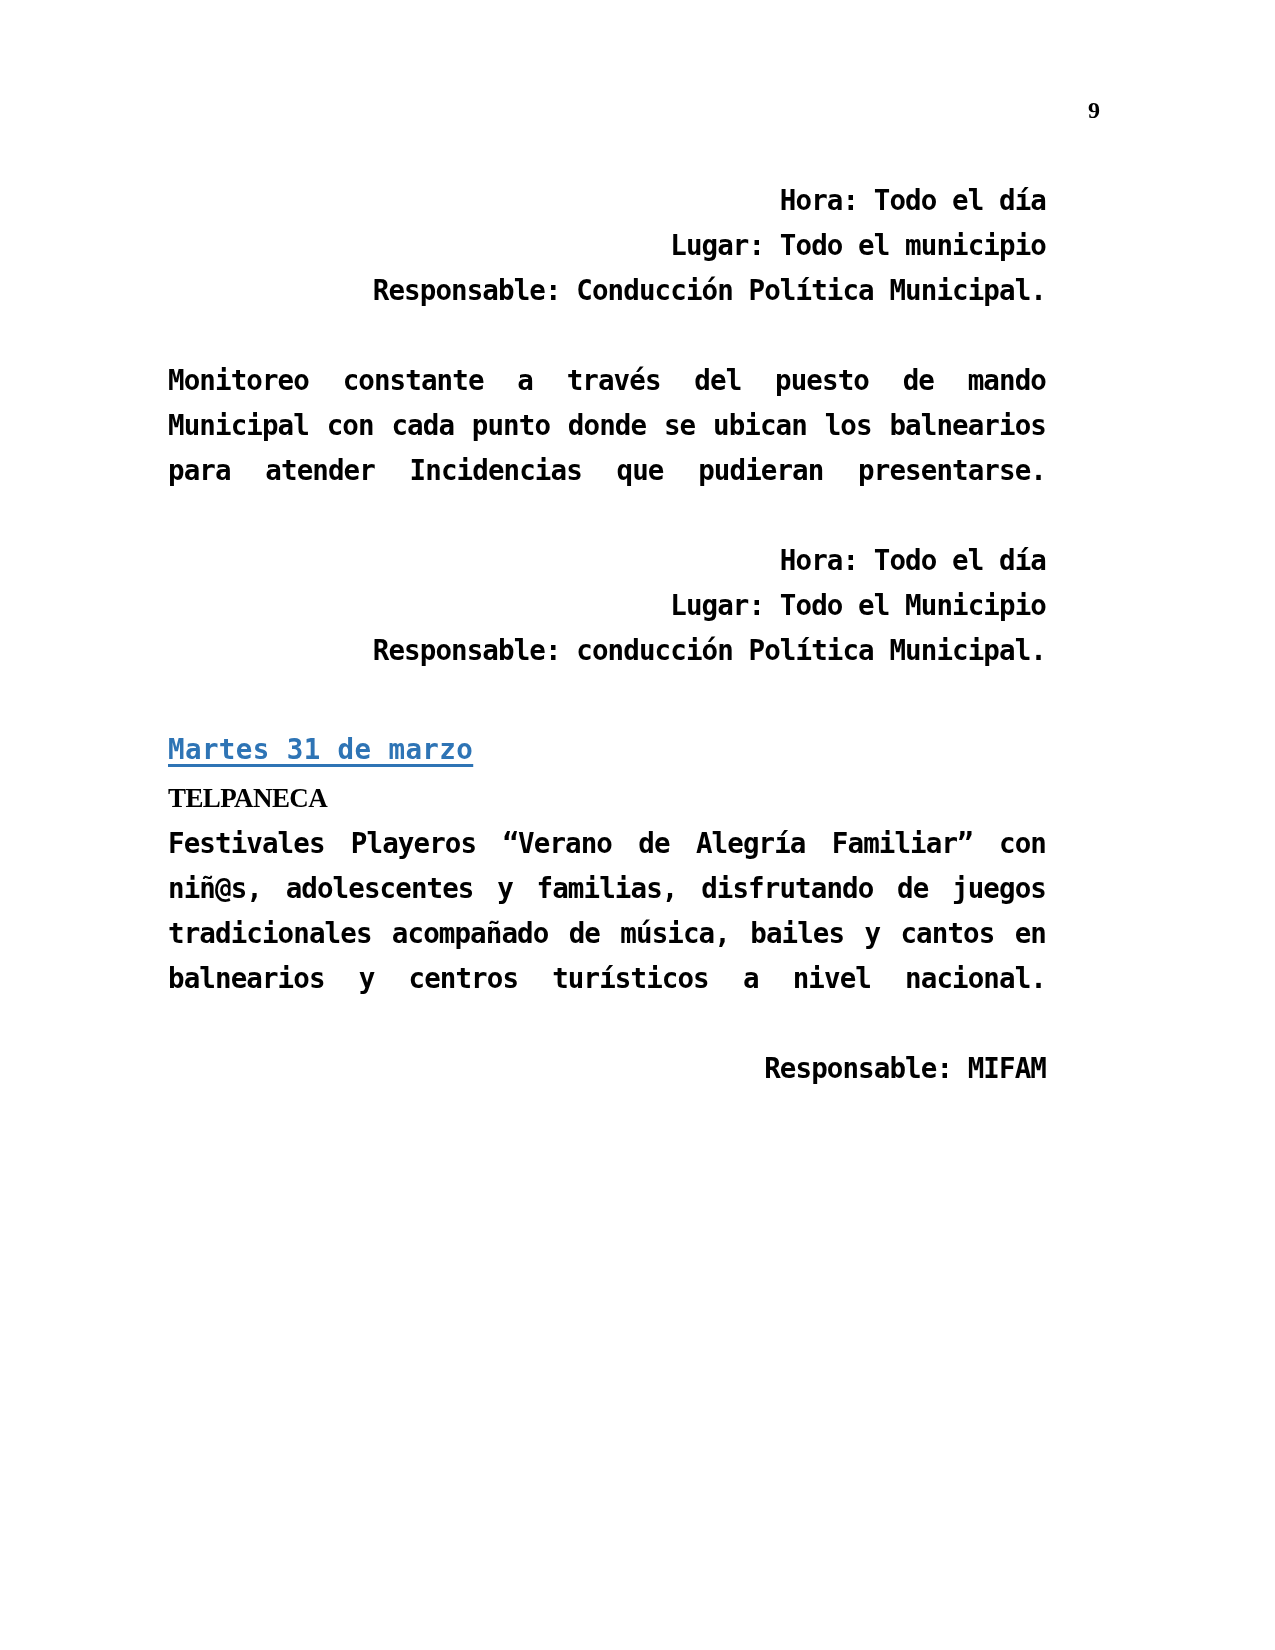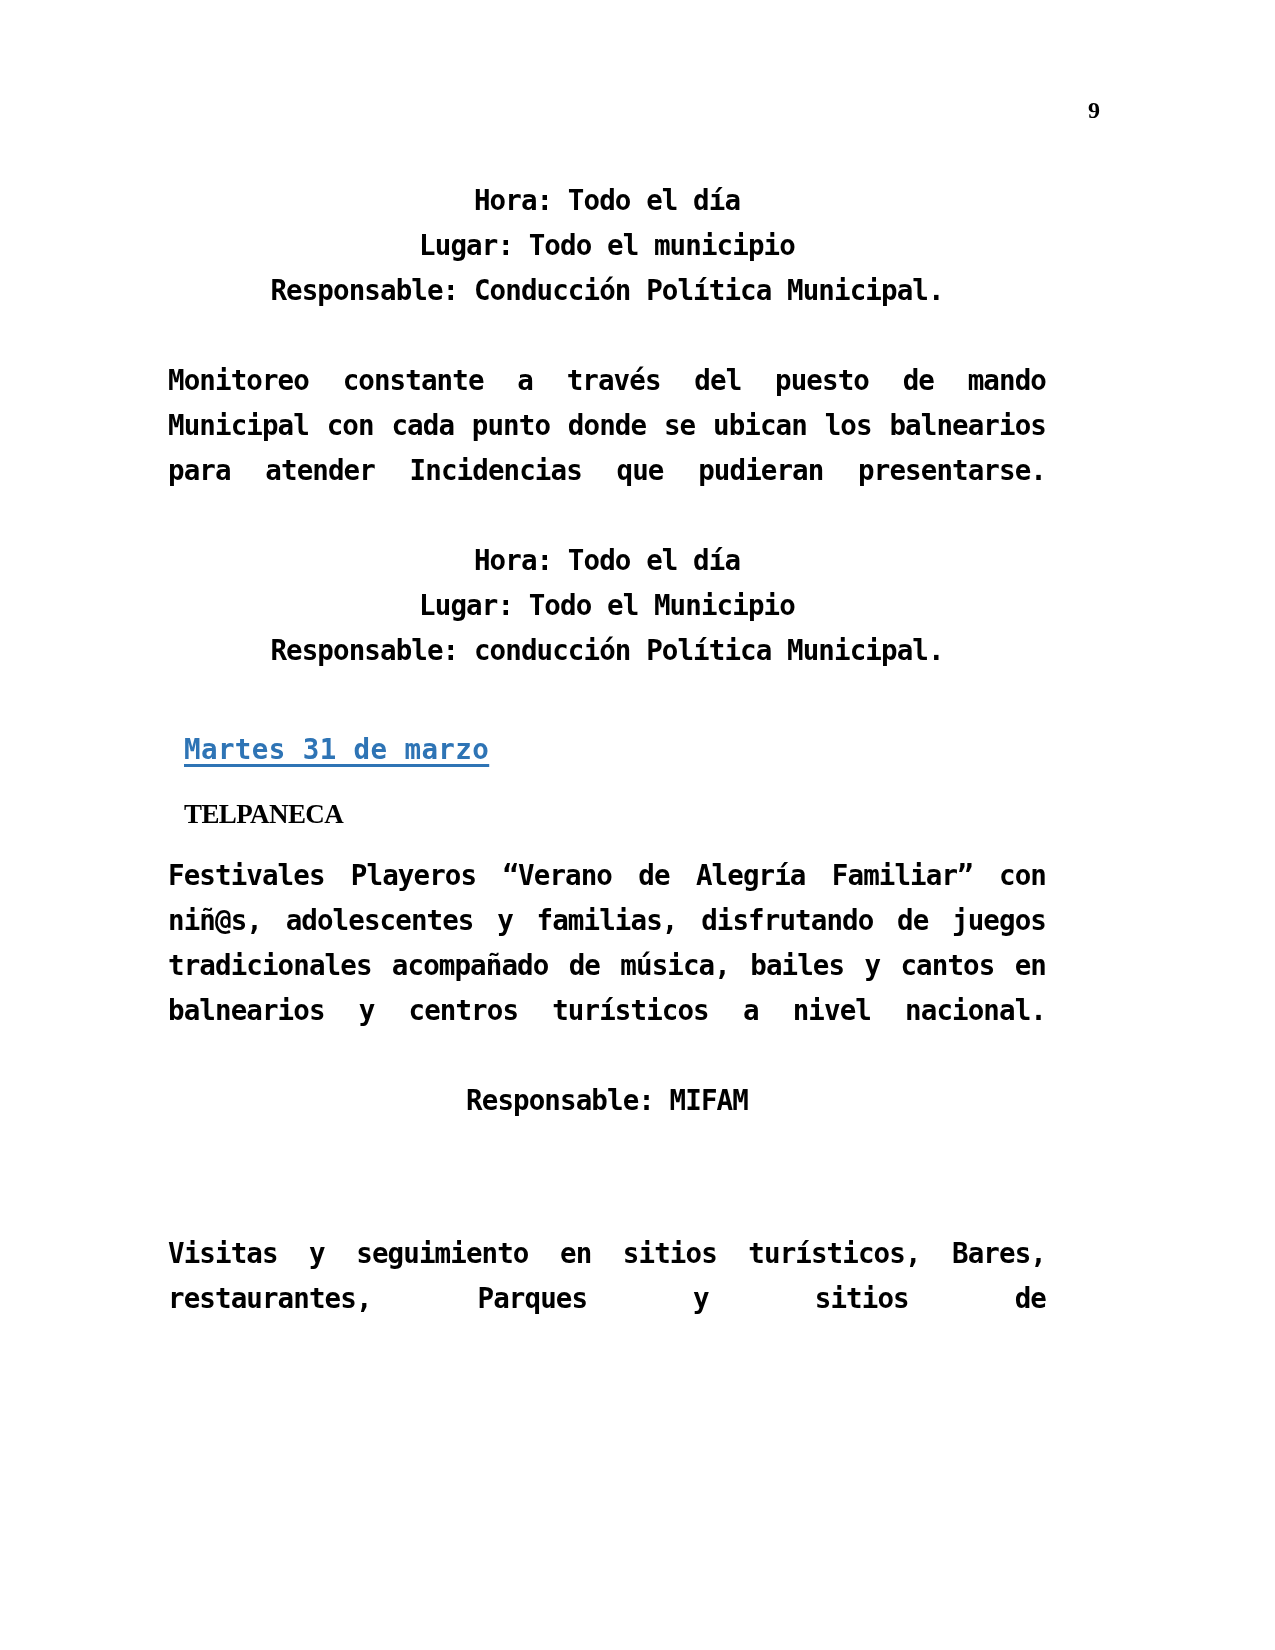--- a/index.html
+++ b/index.html
@@ -33,21 +33,21 @@
   }
   .line,
   .para {
     font-family: "DejaVu Sans Mono", "Liberation Mono", monospace;
     font-weight: bold;
     font-size: 27.5px;
     letter-spacing: -0.9px;
     color: #000000;
     line-height: 45px;
     margin: 0;
-    text-align: center;
+    text-align: right;
     white-space: pre-wrap;
     -webkit-font-smoothing: none;
   }
   .para {
     text-align: justify;
     text-justify: inter-word;
   }
   .para-forcejust {
     text-align: justify;
   }
@@ -66,29 +66,29 @@
     font-size: 27.5px;
     letter-spacing: 0.4px;
     color: #2E74B5;
     line-height: 45px;
     margin: 0;
     text-decoration: underline;
     text-underline-offset: 5px;
     text-decoration-thickness: 2.5px;
     display: inline-block;
   }
-  .heading-row { line-height: 45px; margin-left: 16px; }
+  .heading-row { line-height: 45px; }
   .municipality {
     font-family: "Liberation Serif", "DejaVu Serif", serif;
     font-weight: bold;
     font-size: 27px;
     letter-spacing: -0.6px;
     color: #000000;
     line-height: 45px;
-    margin: 16px;
+    margin: 0;
   }
 </style>
 </head>
 <body>
 
 <div class="page">
 
   <div class="page-number">9</div>
 
   <div class="content">
@@ -114,18 +114,15 @@
       <div class="heading-row">
         <span class="heading-date">Martes 31 de marzo</span>
       </div>
       <p class="municipality">TELPANECA</p>
       <p class="para para-forcejust">Festivales Playeros “Verano de Alegría Familiar” con niñ@s, adolescentes y familias, disfrutando de juegos tradicionales acompañado de música, bailes y cantos en balnearios y centros turísticos a nivel nacional.</p>
       <p class="line">Responsable: MIFAM</p>
     </div>
 
     <div class="spacer-lg"></div>
 
-    <div>
-      <p class="para para-forcejust">Visitas y seguimiento en sitios turísticos, Bares, restaurantes, Parques y sitios de</p>
-    </div>
 
   </div>
 </div>
 
 </body></html>

